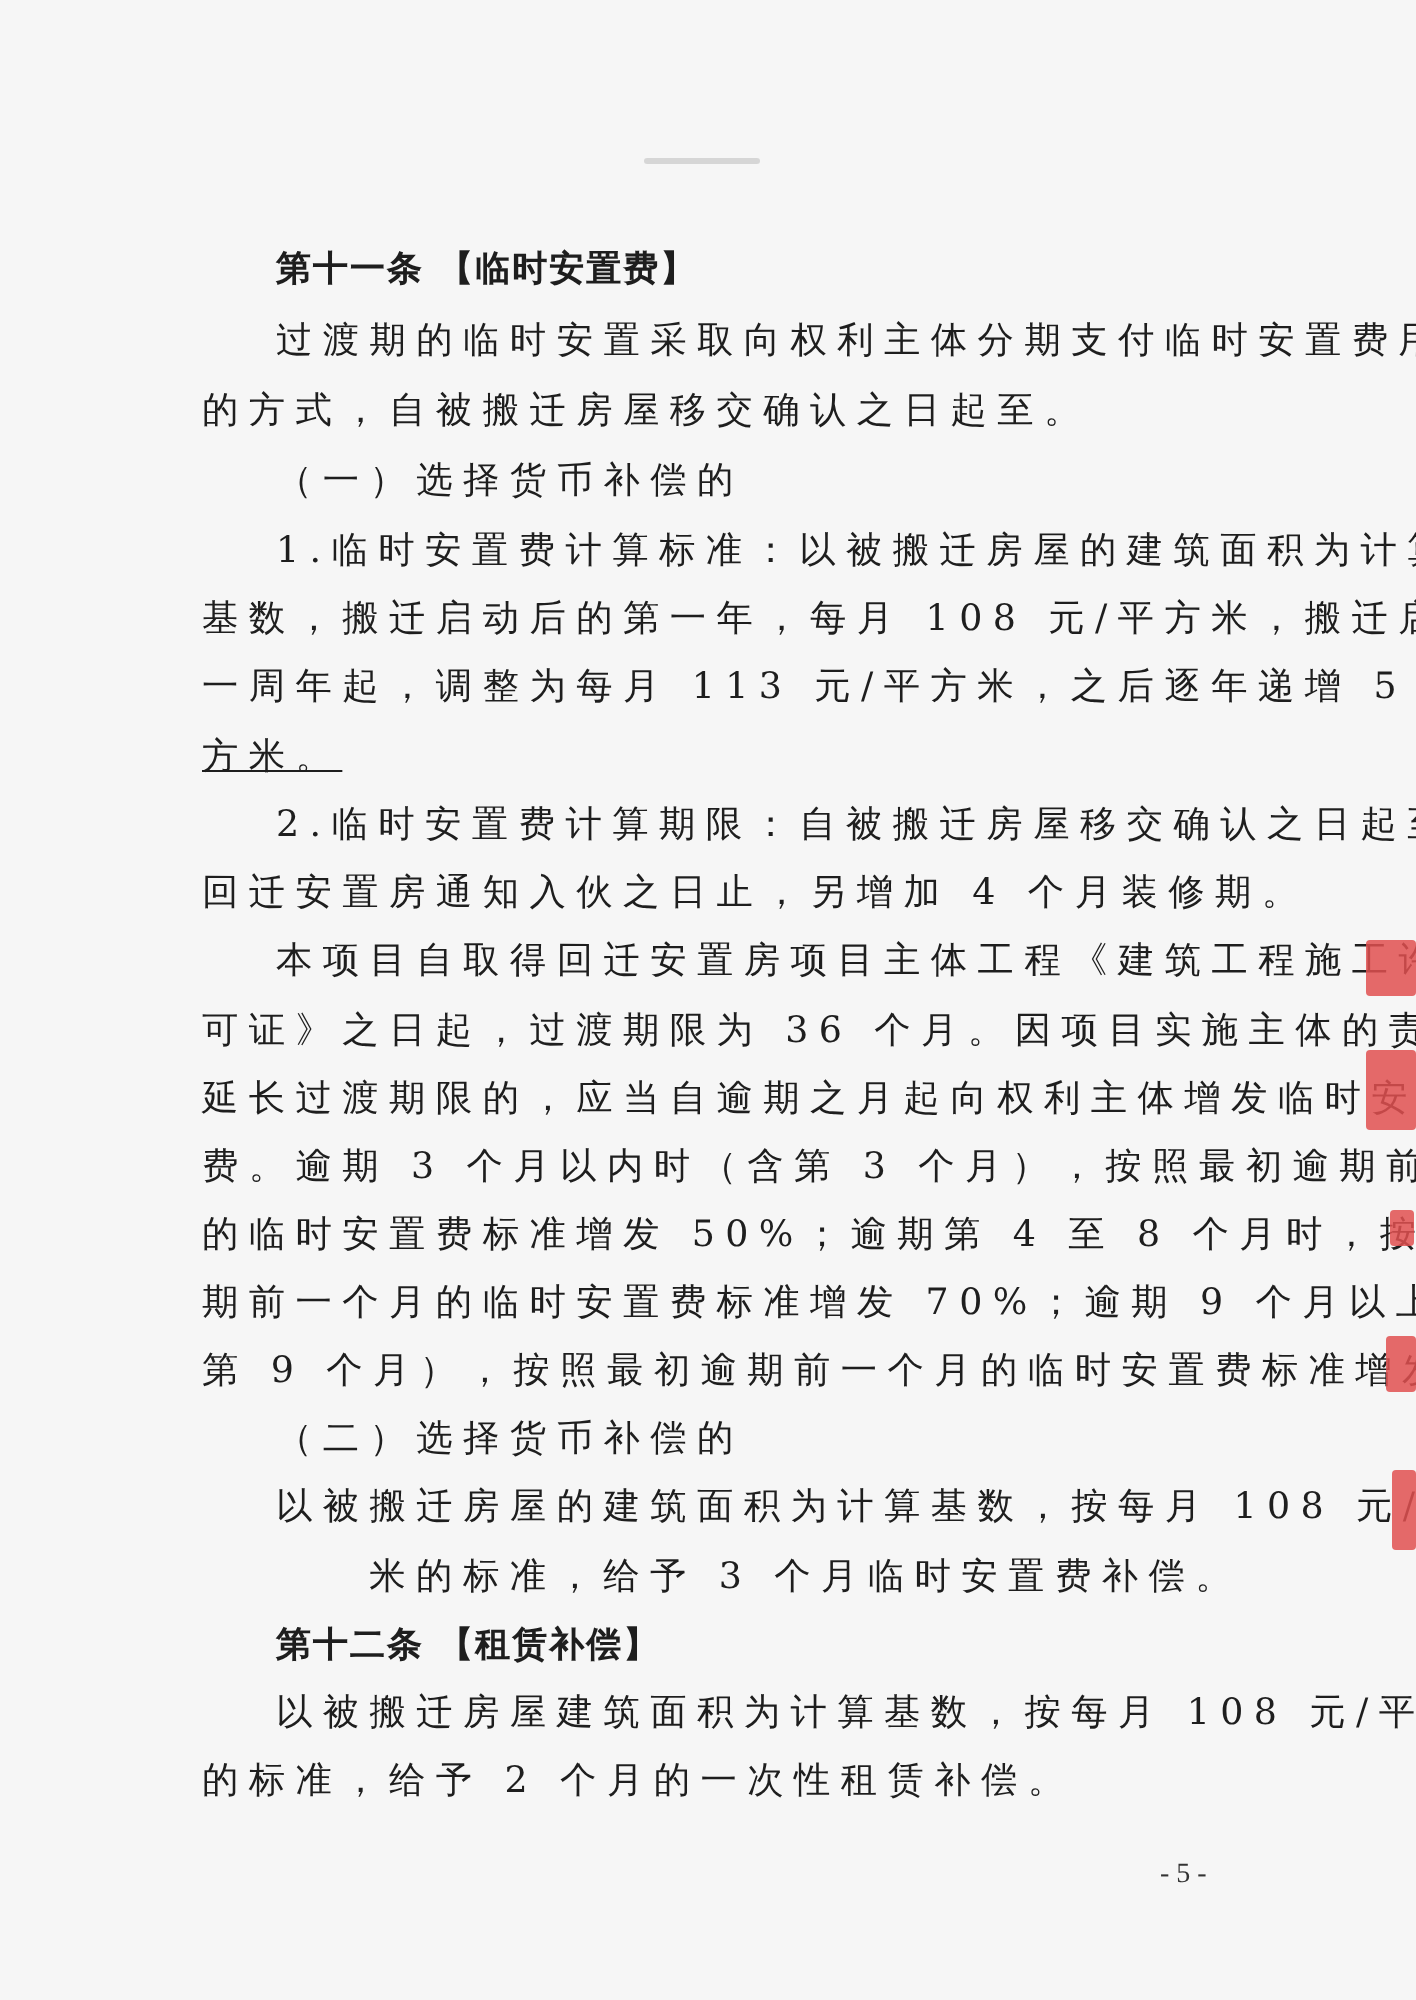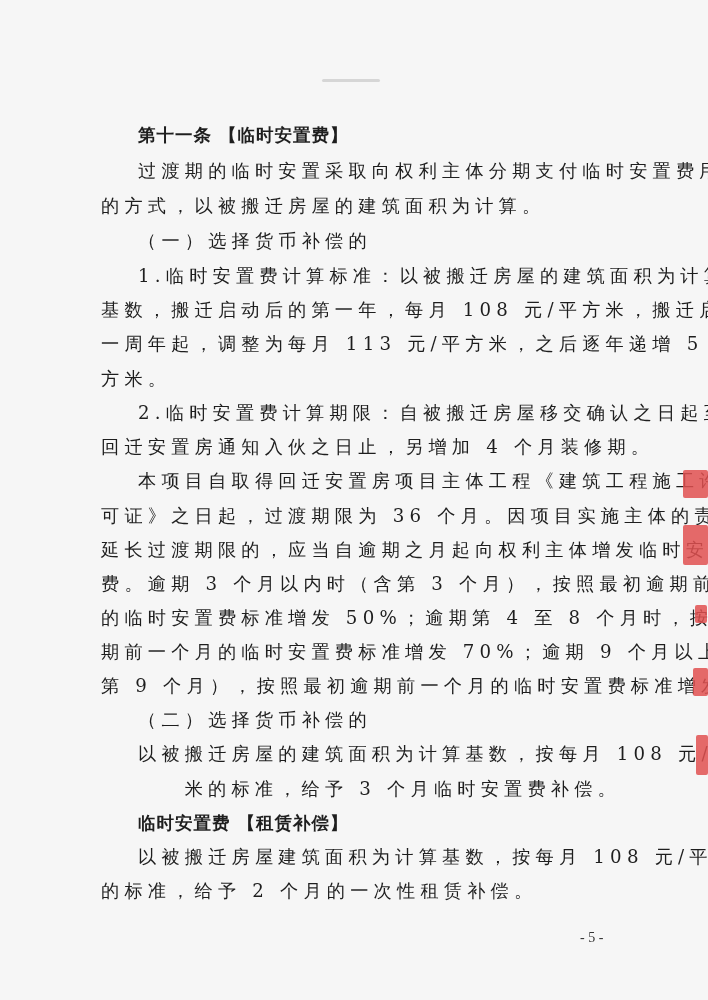--- a/index.html
+++ b/index.html
@@ -20,39 +20,39 @@
 </style>
 </head>
 <body>
 
 <div class="page">
   <div class="smudge"></div>
 
   <div id="lines">
       <div class="line indent heading" style="top: 122px;">第十一条 【临时安置费】</div>
       <div class="line indent" style="top: 158px;">过渡期的临时安置采取向权利主体分期支付临时安置费用</div>
-      <div class="line" style="top: 193px;">的方式，以被搬迁房屋的建筑面积为计算。</div>
+      <div class="line" style="top: 193px;">的方式，自被搬迁房屋移交确认之日起至。</div>
       <div class="line indent" style="top: 228px;">（一）选择货币补偿的</div>
       <div class="line indent" style="top: 263px;">1.临时安置费计算标准：以被搬迁房屋的建筑面积为计算</div>
       <div class="line" style="top: 297px;">基数，搬迁启动后的第一年，每月 108 元/平方米，搬迁启动满</div>
       <div class="line" style="top: 331px;">一周年起，调整为每月 113 元/平方米，之后逐年递增 5 元/平</div>
-      <div class="line" style="top: 366px;">方米。</div>
+      <div class="line" style="top: 366px; text-decoration: underline;">方米。</div>
       <div class="line indent" style="top: 400px;">2.临时安置费计算期限：自被搬迁房屋移交确认之日起至</div>
       <div class="line" style="top: 434px;">回迁安置房通知入伙之日止，另增加 4 个月装修期。</div>
       <div class="line indent" style="top: 468px;">本项目自取得回迁安置房项目主体工程《建筑工程施工许</div>
       <div class="line" style="top: 503px;">可证》之日起，过渡期限为 36 个月。因项目实施主体的责任，</div>
       <div class="line" style="top: 537px;">延长过渡期限的，应当自逾期之月起向权利主体增发临时安置</div>
       <div class="line" style="top: 571px;">费。逾期 3 个月以内时（含第 3 个月），按照最初逾期前一个月</div>
       <div class="line" style="top: 605px;">的临时安置费标准增发 50%；逾期第 4 至 8 个月时，按照最初逾</div>
       <div class="line" style="top: 639px;">期前一个月的临时安置费标准增发 70%；逾期 9 个月以上时（含</div>
       <div class="line" style="top: 673px;">第 9 个月），按照最初逾期前一个月的临时安置费标准增发 100%。</div>
       <div class="line indent" style="top: 707px;">（二）选择货币补偿的</div>
       <div class="line indent" style="top: 741px;">以被搬迁房屋的建筑面积为计算基数，按每月 108 元/平方</div>
       <div class="line" style="top: 776px; text-align: right;">米的标准，给予 3 个月临时安置费补偿。</div>
-      <div class="line indent heading" style="top: 810px;">临时安置费 【租赁补偿】</div>
+      <div class="line indent heading" style="top: 810px;">第十二条 【租赁补偿】</div>
       <div class="line indent" style="top: 844px;">以被搬迁房屋建筑面积为计算基数，按每月 108 元/平方米</div>
       <div class="line" style="top: 878px;">的标准，给予 2 个月的一次性租赁补偿。</div>
     </div>
 
   <div class="seal" style="top:470px;height:28px;"></div>
   <div class="seal" style="top:525px;height:40px;"></div>
   <div class="seal" style="top:605px;height:18px;width:12px;left:695px;"></div>
   <div class="seal" style="top:668px;height:28px;width:15px;left:693px;"></div>
   <div class="seal" style="top:735px;height:40px;width:12px;left:696px;"></div>
 

